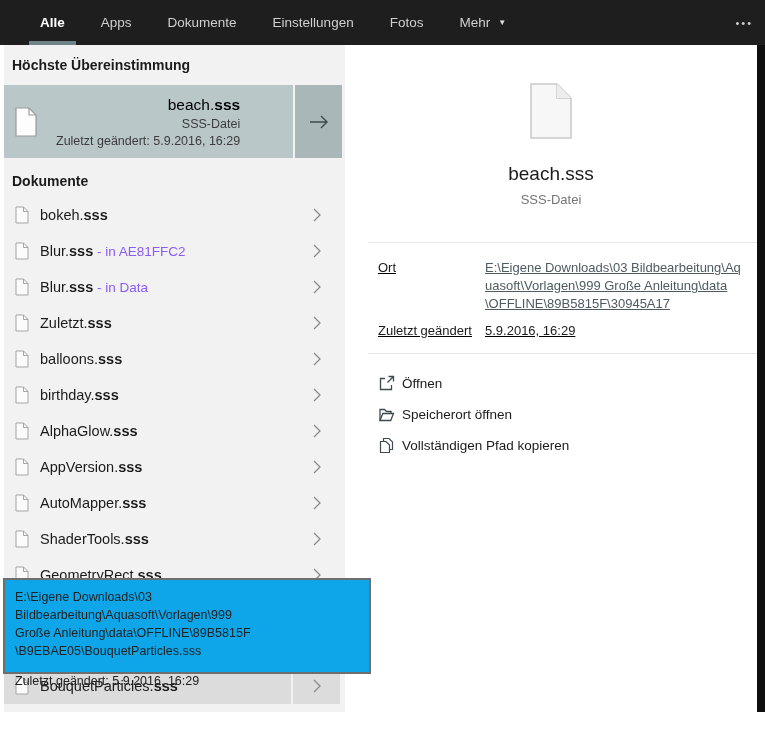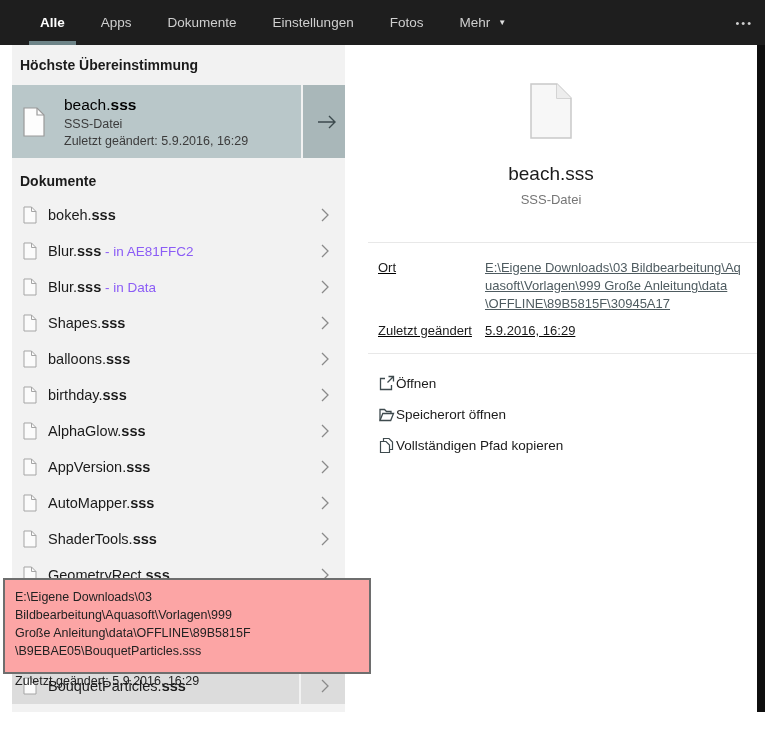--- a/index.html
+++ b/index.html
@@ -11,21 +11,21 @@
   .topbar { position:absolute; left:0; top:0; width:765px; height:45px; background:#1e1e1e;
             display:flex; align-items:center; padding-left:22px; }
   .tab { position:relative; height:45px; display:flex; align-items:center; margin-right:24px;
          padding:0 6px; font-size:13.5px; color:#cfcfcf; cursor:default; white-space:nowrap; }
   .tab.active { color:#ffffff; font-weight:700;margin-left:12px; }
   .tab.active .underline { position:absolute; left:-5px; right:-5px; bottom:0; height:4px; background:#6d8387; }
   .tab .dd-arrow { font-size:8px; margin-left:8px; color:#e0e0e0; }
   .topbar-ellipsis { margin-left:auto; padding-right:12px; color:#cfcfcf; font-size:11px; letter-spacing:2px; }
 
   
-  .left-panel  { position:absolute; left:12px; top:45px; width:345px; height:667px; background:#f2f2f2; }
+  .left-panel  { position:absolute; left:4px; top:45px; width:345px; height:667px; background:#f2f2f2;text-align:right; }
   .right-panel { position:absolute; left:345px; top:45px; width:412px; height:667px; background:#ffffff; }
   .right-strip { position:absolute; left:757px; top:45px; width:8px; height:675px; background:#0f0f0f; }
   .bottom-white { position:absolute; left:0; top:712px; width:765px; height:8px; background:#ffffff; }
 
   
   .section-header { padding-left:8px; font-size:14px; font-weight:600; color:#1b1b1b; }
   .hdr1 { height:40px; display:flex; align-items:center; }
   .hdr2 { height:39px; display:flex; align-items:flex-end; padding-bottom:8px; }
   .best-main { flex:1; background:#b9c7c9; display:flex; align-items:center; padding-left:11px; }
   .split-gap { width:2px; background:#f2f2f2; }
@@ -41,41 +41,41 @@
   .doc-label { margin-left:11px; font-size:14.5px; color:#1b1b1b; white-space:nowrap; }
   .doc-label b { font-weight:700; }
   .doc-label .ctx { color:#8b5cf6; font-size:13.5px; }
 
   .doc-row-hov { height:36px; display:flex; margin-right:9px; }
   .hov-main { flex:1; background:#dcdcdc; display:flex; align-items:center; padding-left:11px; }
   .hov-arrowbox { width:47px; background:#dcdcdc; display:flex; align-items:center; justify-content:center; }
   .list-spacer { height:75px; }
 
   
-  .tooltip { position:absolute; left:3px; top:578px; width:368px; height:96px; background:#fca5a5;
+  .tooltip { position:absolute; left:3px; top:578px; width:368px; height:96px; background:#0ea5e9;
              border:2px solid #6e6e6e; padding:8px 10px; font-size:12.5px; color:#222;
              line-height:1.45; z-index:5; }
   .tooltip .path { white-space:pre-line; }
   .tooltip .mod { margin-top:11px; }
 
   
   .preview-icon-wrap { margin-top:38px; display:flex; justify-content:center; }
   .preview-title { margin-top:24px; text-align:center; font-size:19px; color:#1b1b1b; }
   .preview-type { margin-top:7px; text-align:center; font-size:13px; color:#767676; }
   .divider { height:1px; background:#e8e8e8; margin-left:23px; }
   .div1 { margin-top:35px; }
   .div2 { margin-top:13px; }
   .fields { padding:16px 12px 0 33px;text-decoration:underline; }
   .field-row { display:flex; margin-bottom:9px; }
   .field-label { width:107px; flex:none; font-size:13px; color:#1b1b1b; line-height:18px; }
   .field-value { font-size:13px; color:#1b1b1b; line-height:18px; }
   .field-link { white-space:pre-line; text-decoration:underline; color:#4e5b60; cursor:pointer; }
   .actions { padding:14px 0 0 33px; }
   .action-row { height:31px; display:flex; align-items:center; cursor:default; }
-  .action-row .alabel { margin-left:1px; font-size:13.5px; color:#1b1b1b; }
+  .action-row .alabel { margin-left:7px; font-size:13.5px; color:#1b1b1b; }
 
   
   .search-bar { position:absolute; left:0; top:720px; width:765px; height:24px; background:#fff;
                 border-top:3px solid #5a7077; display:flex; align-items:center; padding-left:12px; }
   .search-text { margin-left:12px; font-size:14px; color:#1b1b1b; }
   .caret { display:inline-block; width:1px; height:15px; background:#1b1b1b; vertical-align:middle; margin-left:1px; }
 
   svg { display:block; }
 </style>
 </head>
@@ -171,21 +171,21 @@
           <svg width="10" height="16" viewBox="0 0 10 16">
             <path d="M2 2 L8 8 L2 14" fill="none" stroke="#8a8a8a" stroke-width="1.3"></path>
           </svg>
         </span>
     </div>
     <div class="doc-row">
       <svg width="14" height="18" viewBox="0 0 14 18">
           <path d="M1 1 H8.5 L13 5.5 V17 H1 Z" fill="#fbfbfb" stroke="#a5a5a5"></path>
           <path d="M8.5 1 V5.5 H13" fill="none" stroke="#a5a5a5"></path>
         </svg>
-      <span class="doc-label"><span>Shapes.</span><b>sss</b></span>
+      <span class="doc-label"><span>Zuletzt.</span><b>sss</b></span>
       <span class="chev">
           <svg width="10" height="16" viewBox="0 0 10 16">
             <path d="M2 2 L8 8 L2 14" fill="none" stroke="#8a8a8a" stroke-width="1.3"></path>
           </svg>
         </span>
     </div>
     <div class="doc-row">
       <svg width="14" height="18" viewBox="0 0 14 18">
           <path d="M1 1 H8.5 L13 5.5 V17 H1 Z" fill="#fbfbfb" stroke="#a5a5a5"></path>
           <path d="M8.5 1 V5.5 H13" fill="none" stroke="#a5a5a5"></path>

